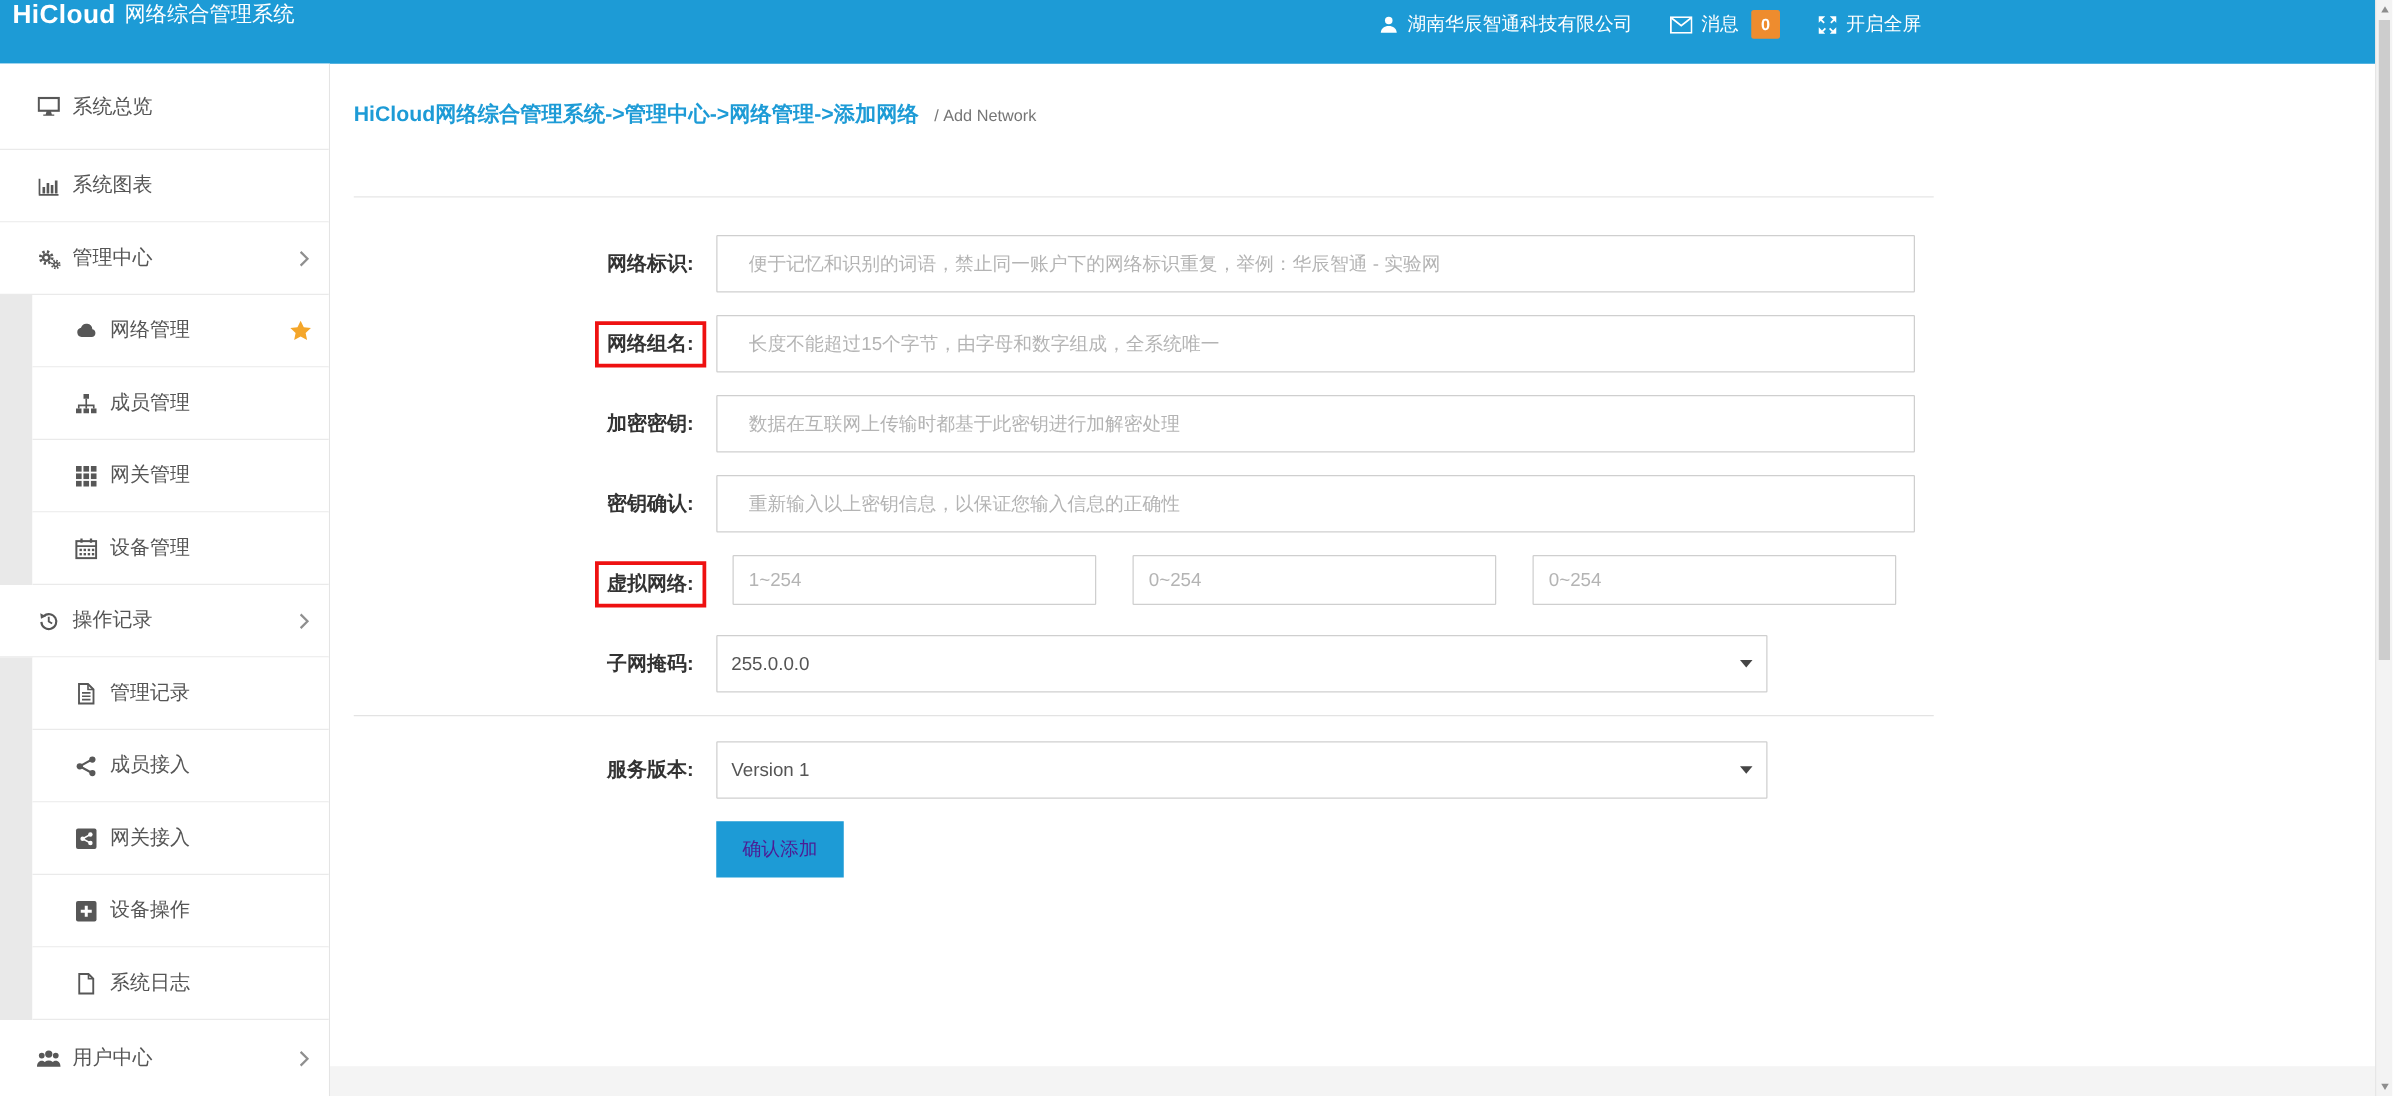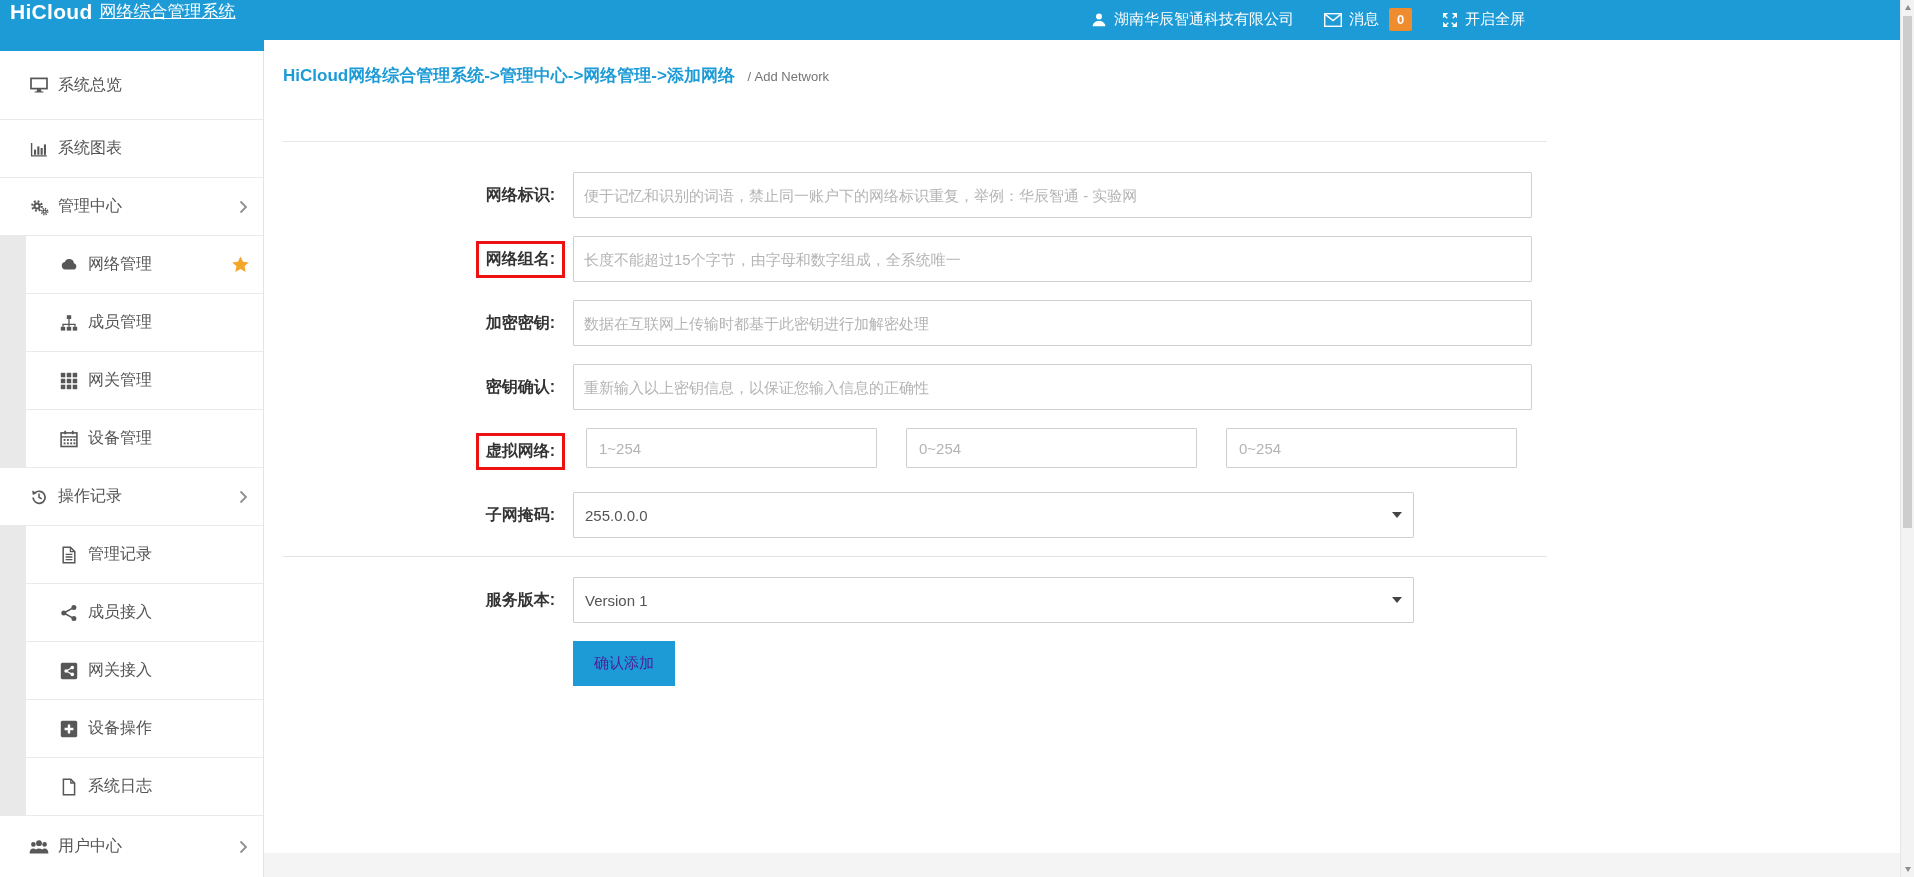--- a/index.html
+++ b/index.html
@@ -12,22 +12,22 @@
   html,body{margin:0;padding:0;}
   body{
     width:1914px;height:877px;overflow:hidden;position:relative;
     font-family:"Liberation Sans","DejaVu Sans",sans-serif;
     background:#fff;color:#555;
   }
   
   .topbar{position:absolute;left:0;top:0;width:1900px;height:51px;background:var(--blue);color:#fff;}
   .brand{position:absolute;left:10px;top:0;height:51px;display:flex;align-items:flex-start;}
   .brand-bold{font-size:21px;font-weight:bold;letter-spacing:.3px;}
-  .brand-rest{font-size:17px;margin-left:7px;text-decoration:underline;}
-  .hmenu{position:absolute;right:375px;top:0;height:39px;display:flex;align-items:center;gap:30px;font-size:15px;}
+  .brand-rest{font-size:17px;margin-left:7px;}
+  .hmenu{position:absolute;right:363px;top:0;height:39px;display:flex;align-items:center;gap:30px;font-size:15px;}
   .hitem{display:flex;align-items:center;gap:7px;cursor:pointer;white-space:nowrap;}
   .hicn{display:inline-flex;align-items:center;}
   .badge{min-width:23px;height:23px;background:var(--orange);color:#fff;font-size:13px;font-weight:bold;
          display:flex;align-items:center;justify-content:center;border-radius:2px;margin-left:3px;}
   
   .scrollbar{position:absolute;right:0;top:0;width:14px;height:877px;background:#f3f3f3;border-left:1px solid #e6e6e6;}
   .sb-arrow{position:absolute;left:50%;transform:translateX(-50%);width:0;height:0;border:3.5px solid transparent;}
   .sb-up{top:5px;border-bottom:5px solid #8d8d8d;border-top:none;}
   .sb-down{bottom:5px;border-top:5px solid #8d8d8d;border-bottom:none;}
   .sb-thumb{position:absolute;left:2px;top:16px;width:9px;height:512px;background:#cdcdcd;}
@@ -37,32 +37,32 @@
              font-size:16px;padding-left:27px;position:relative;cursor:pointer;background:#fff;}
   .side-item.first{height:69px;}
   .side-item.last{height:61px;border-bottom:none;}
   .icn{width:24px;margin-right:7px;display:inline-flex;justify-content:center;align-items:center;color:#575757;}
   .submenu{position:relative;}
   .submenu::before{content:"";position:absolute;left:0;top:0;bottom:0;width:26px;background:#e9e9e9;}
   .submenu .side-item{margin-left:26px;padding-left:31px;}
   .chev{position:absolute;right:15px;top:50%;transform:translateY(-50%);color:#8f8f8f;display:flex;}
   .star{position:absolute;right:13px;top:50%;transform:translateY(-50%);color:var(--star);display:flex;}
   
-  .main{position:absolute;left:264px;top:40px;width:1636px;height:802px;background:#fff;overflow:hidden;}
+  .main{position:absolute;left:264px;top:56px;width:1636px;height:802px;background:#fff;overflow:hidden;}
   .crumb{height:101px;padding:24px 0 0 19px;}
   .crumb-trail{color:var(--blue);font-weight:bold;font-size:17px;cursor:pointer;}
   .crumb-suffix{color:#757575;font-size:13px;margin-left:8px;}
   .rule{margin-left:19px;width:1264px;border-bottom:1px solid #e6e6e6;height:0;}
   #form-rows{margin-top:30px;}
   .frow{display:flex;margin-bottom:18px;min-height:46px;}
   .flabel{width:291px;display:flex;justify-content:flex-end;align-items:center;
           font-size:16px;font-weight:bold;color:#333;white-space:nowrap;}
   .redbox{border:3px solid var(--red);padding:5px 7px;margin-right:-10px;}
   .ftext{margin-left:18px;width:959px;height:46px;border:1px solid #cfcfcf;border-radius:1px;
-         padding:0 10px;font-size:15px;color:#555;font-family:inherit;outline:none;}
+         padding:0 25px;font-size:15px;color:#555;font-family:inherit;outline:none;}
   .ftext::placeholder,.fsmall::placeholder{color:#b4b4b4;opacity:1;}
   .triple{display:flex;margin-left:18px;}
   .fsmall{width:291px;height:40px;border:1px solid #cfcfcf;border-radius:1px;padding:0 12px;
           font-size:15px;color:#555;font-family:inherit;margin-right:29px;outline:none;}
   .fsmall:first-child{margin-left:13px;}
   .fsmall:last-child{margin-right:0;}
   .selwrap{position:relative;margin-left:18px;width:841px;}
   .fselect{appearance:none;-webkit-appearance:none;-moz-appearance:none;width:100%;height:46px;
            border:1px solid #cfcfcf;border-radius:1px;background:#fff;padding:0 30px 0 11px;
            font-size:15px;color:#555;font-family:inherit;outline:none;}

